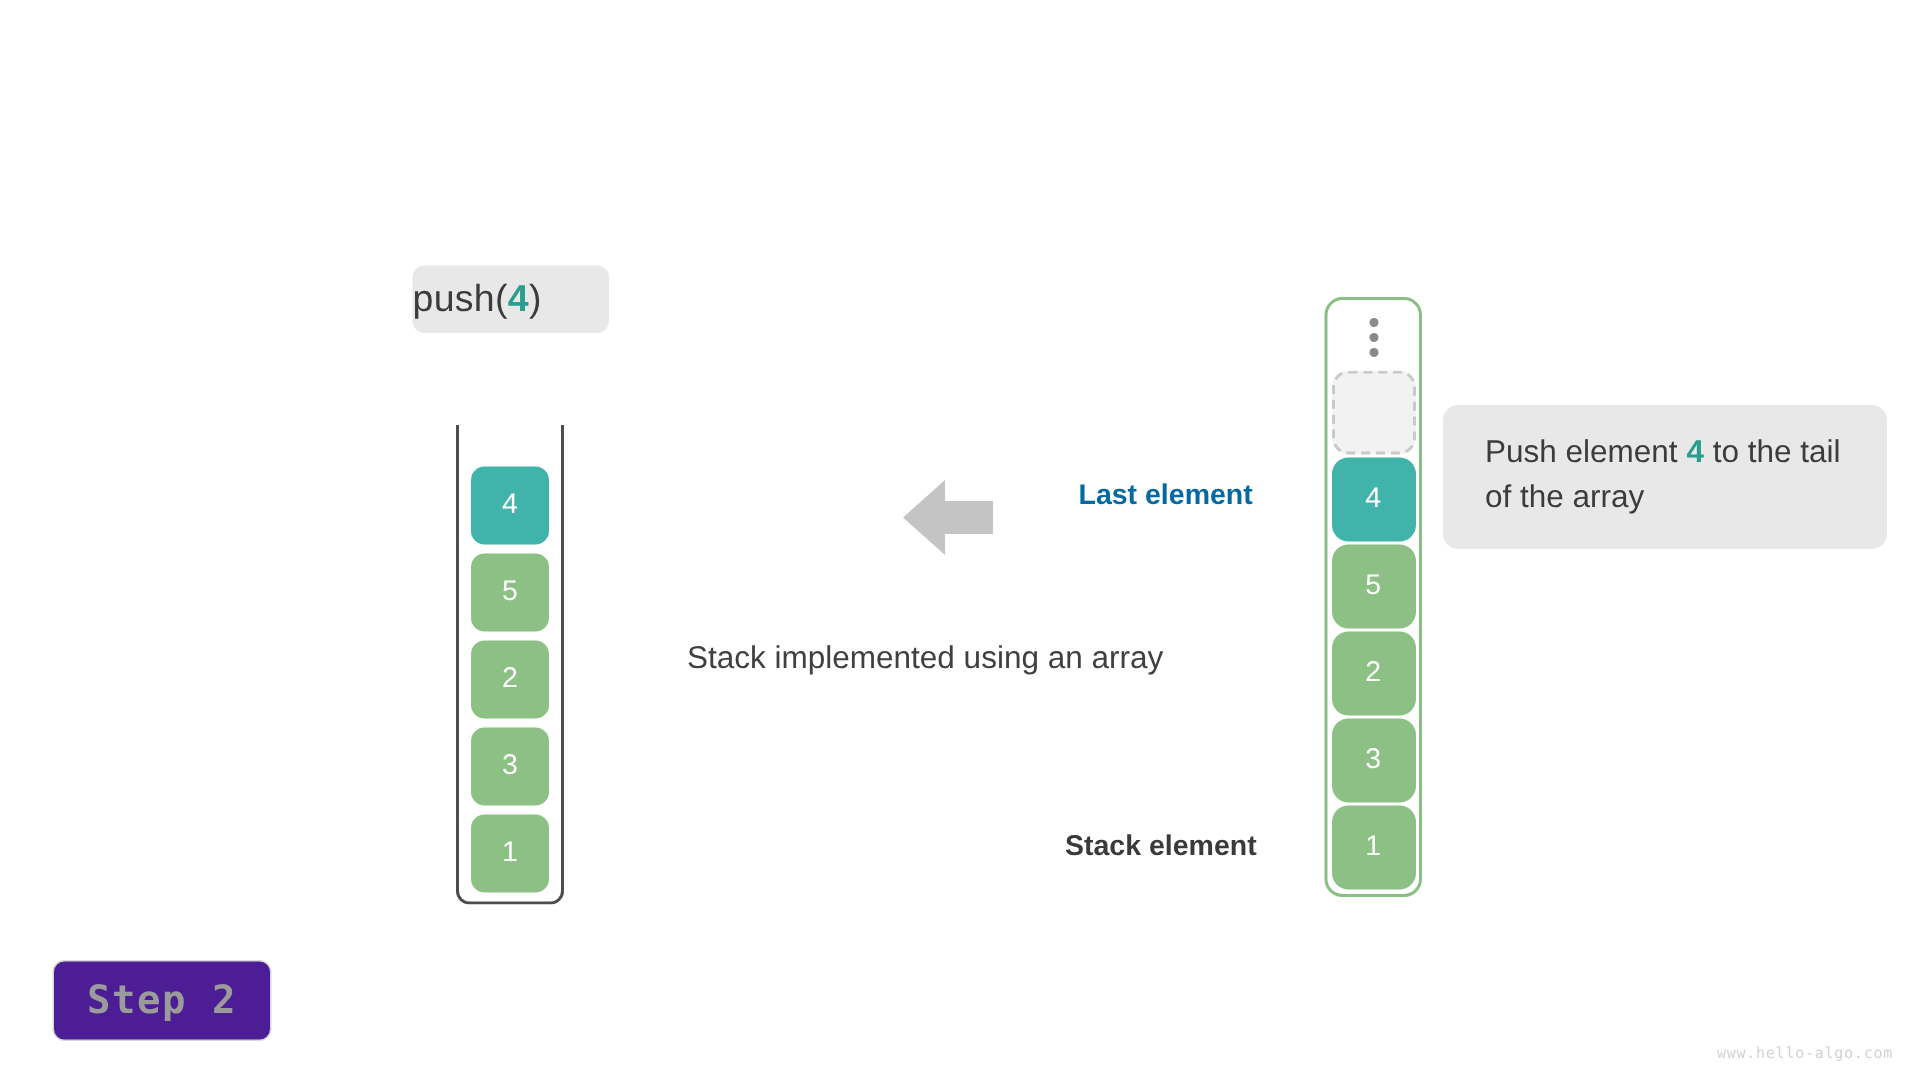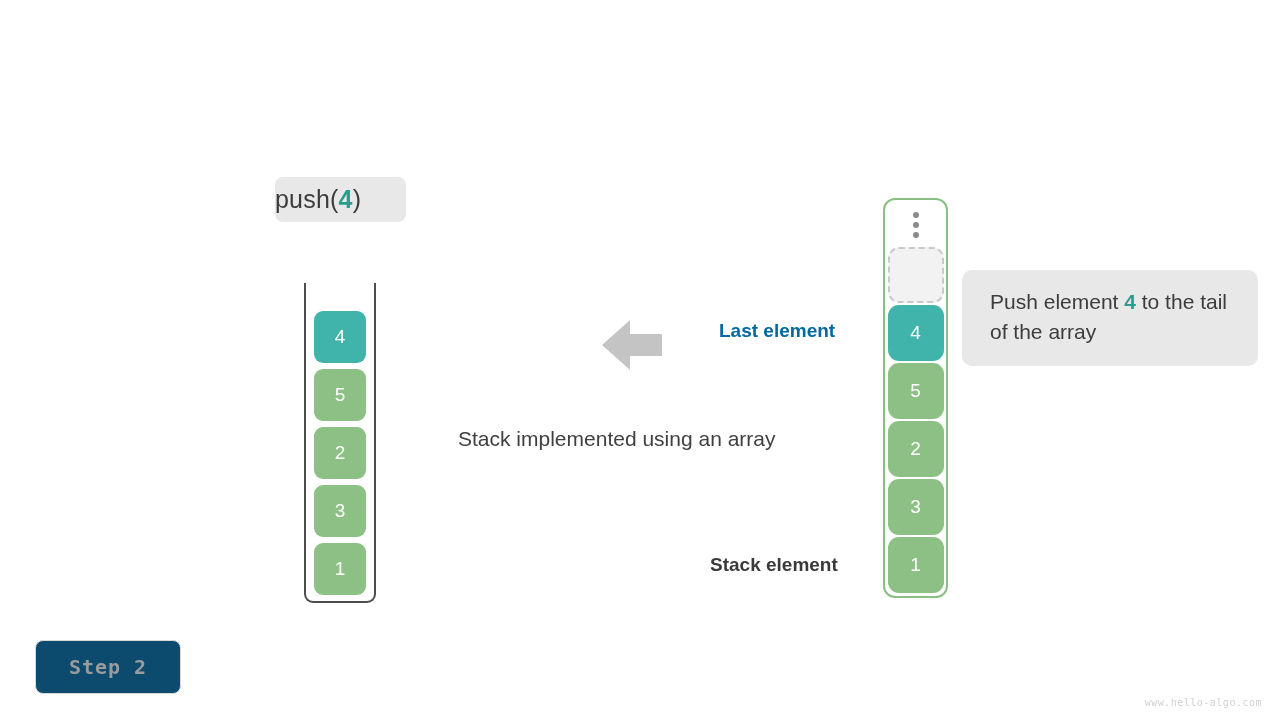--- a/index.html
+++ b/index.html
@@ -212,26 +212,26 @@
 
   
   .step-badge {
     position: absolute;
     left: 35px;
     top: 640px;
     width: 146px;
     height: 54px;
     border: 1px solid #d8d8d8;
     border-radius: 8px;
-    background: #0c4a6e;
+    background: #4c1d95;
     display: flex;
     align-items: center;
     justify-content: center;
     font-family: "DejaVu Sans Mono", monospace;
-    font-size: 20px;
+    font-size: 26px;
     font-weight: bold;
     color: #9b9b9b;
     letter-spacing: 1px;
     box-sizing: border-box;
   }
   .watermark {
     position: absolute;
     right: 18px;
     bottom: 12px;
     font-family: "DejaVu Sans Mono", monospace;

